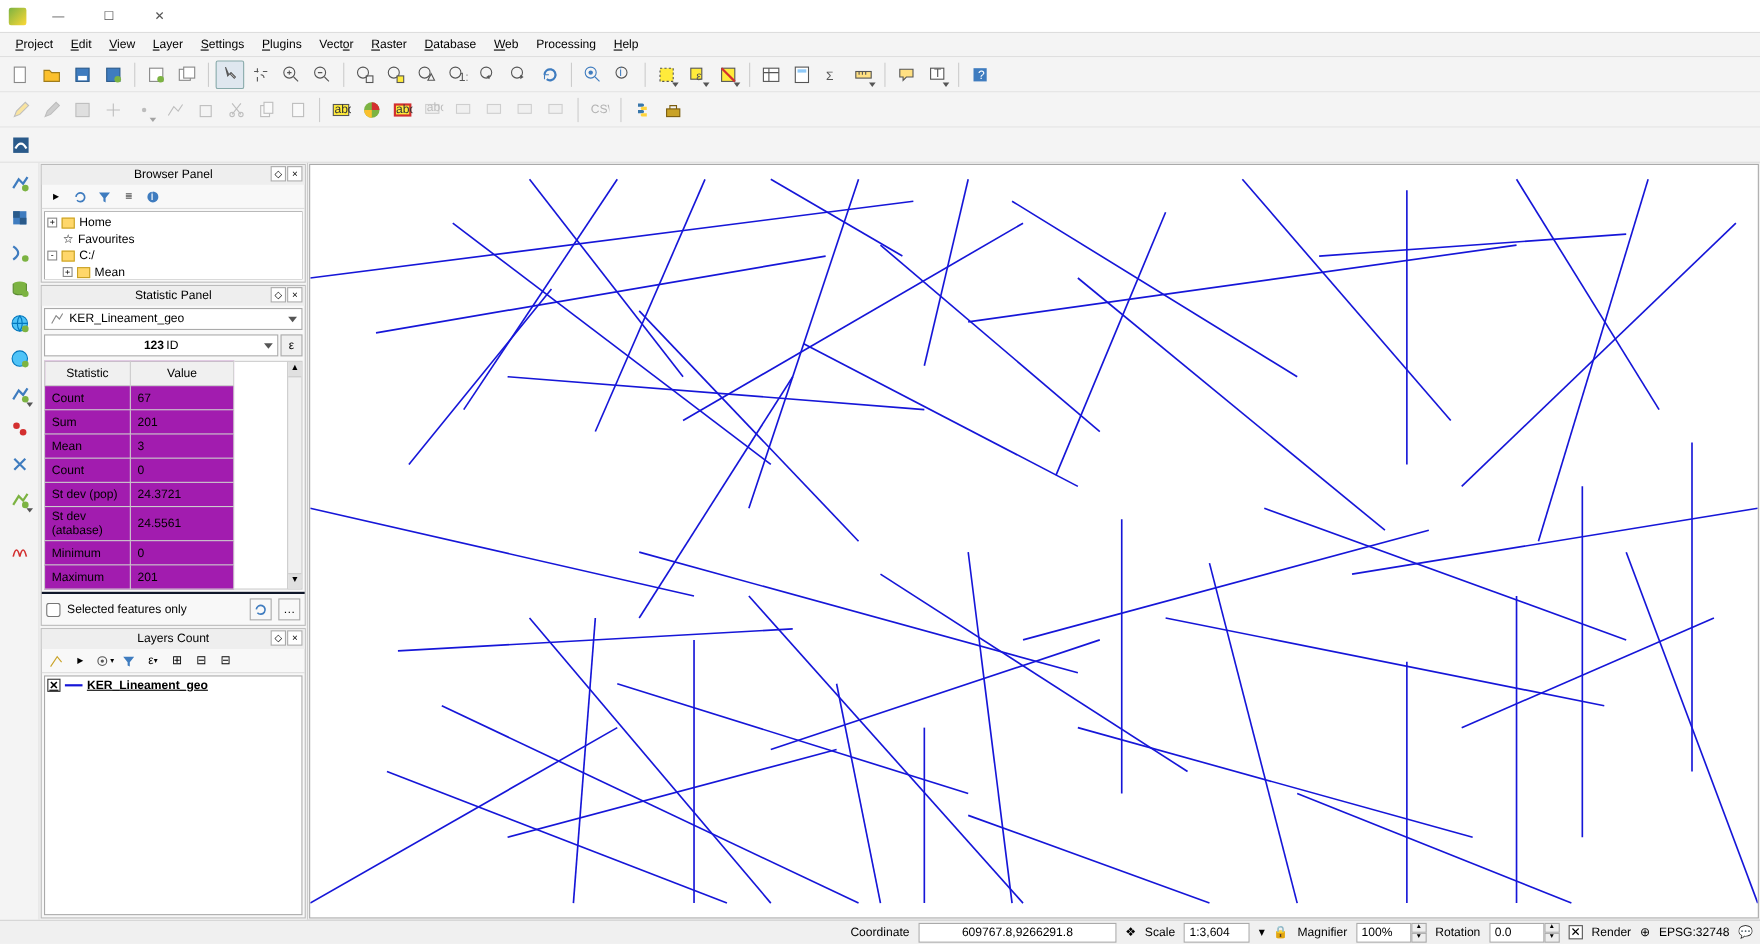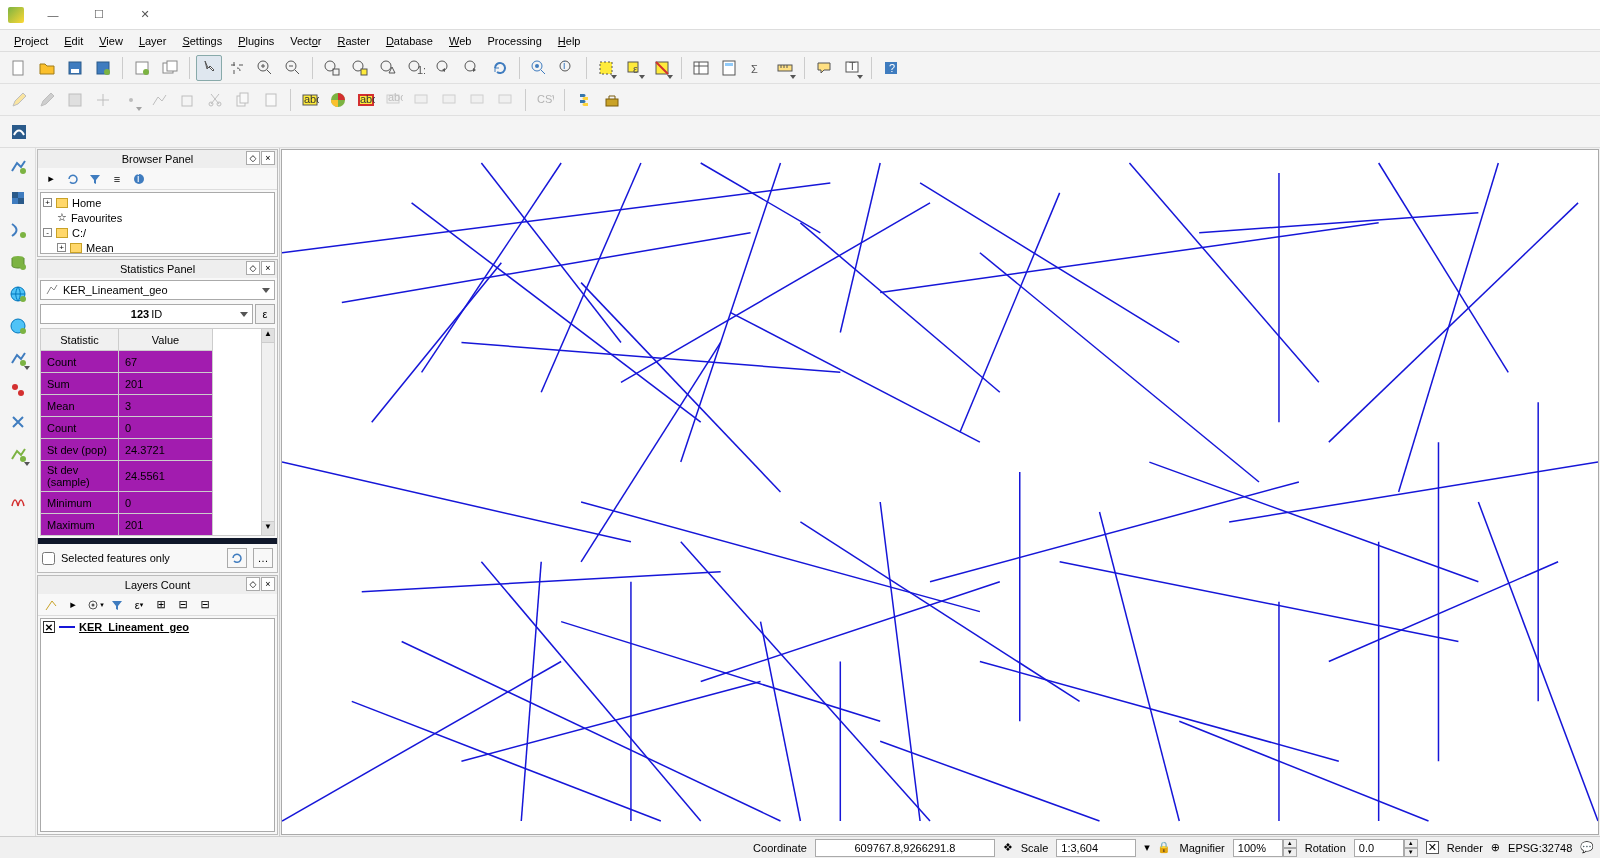--- a/index.html
+++ b/index.html
@@ -49,21 +49,21 @@
 .stats-table { border-collapse:collapse; background:#a21caf; }
 .stats-table th, .stats-table td { border:1px solid #ccc; padding:3px 6px; text-align:left; height:22px; }
 .stats-table th { background:#f0f0f0; font-weight:normal; text-align:center; }
 .stats-table th:first-child { width:78px; }
 .stats-table th:last-child { width:94px;text-align:center; }
 .stats-scroll { width:14px; background:#f0f0f0; border:1px solid #ccc; display:flex; flex-direction:column; }
 .stats-scroll .arr { height:14px; background:#e0e0e0; border-bottom:1px solid #ccc; font-size:8px; text-align:center; }
 .stats-scroll .track { flex:1; }
 .stats-scroll .arr2 { height:14px; background:#e0e0e0; border-top:1px solid #ccc; font-size:8px; text-align:center; }
 
-.sel-row { display:flex; align-items:center; padding:4px; gap:6px; border-top:6px solid #0f172a;}
+.sel-row { display:flex; align-items:center; padding:4px; gap:6px; border-top:2px solid #0f172a;}
 .sel-row input[type=checkbox]{ width:13px; height:13px; }
 .sel-row .spacer { flex:1; }
 .sel-row .rbtn { width:20px; height:20px; border:1px solid #aaa; display:flex; align-items:center; justify-content:center; }
 
 .layers-body { flex:1; background:#fff; border:1px solid #aaa; margin:2px; padding:2px; }
 .layer-row { display:flex; align-items:center; gap:4px; font-weight:bold; text-decoration:underline; }
 .layer-row .chk { width:12px; height:12px; border:1px solid #333; display:flex; align-items:center; justify-content:center; font-size:10px; }
 .layer-row .sym { width:16px; height:2px; background:#1616d8; }
 
 .canvas { flex:1; background:#fff; border:1px solid #aaa; margin:1px; position:relative; overflow:hidden; }
@@ -550,21 +550,21 @@
             <span class="exp">+</span>
             <span class="fold"></span>
             <span>Mean</span>
           </div>
 
       </div>
     </div>
 
     <div class="panel" style="flex:0 0 auto">
       <div class="panel-header">
-        <span>Statistics Panel</span>
+        <span>Statistic Panel</span>
         <div class="phbtns">
             <div class="phb">◇</div>
             <div class="phb">×</div>
           </div>
       </div>
       <div class="combo">
         <svg width="14" height="14" viewBox="0 0 14 14">
             <path d="M2 11l4-7 3 3 3-5" fill="none" stroke="#888"></path>
           </svg>
         <span style="margin-left:4px">KER_Lineament_geo</span>
@@ -601,21 +601,21 @@
               </tr>
               <tr>
                 <td>Count</td>
                 <td>0</td>
               </tr>
               <tr>
                 <td>St dev (pop)</td>
                 <td>24.3721</td>
               </tr>
               <tr>
-                <td>St dev (sample)</td>
+                <td>St dev (atabase)</td>
                 <td>24.5561</td>
               </tr>
               <tr>
                 <td>Minimum</td>
                 <td>0</td>
               </tr>
               <tr>
                 <td>Maximum</td>
                 <td>201</td>
               </tr>
@@ -748,21 +748,21 @@
 </div>
 
 <div class="statusbar">
   <span class="spacer"></span>
   <span>Coordinate</span>
   <div class="field" style="width:180px;justify-content:center">
       <span>609767.8,9266291.8</span>
     </div>
   <span>❖</span>
   <span>Scale</span>
-  <div class="field" style="width:80px">
+  <div class="field" style="width:60px">
       <span>1:3,604</span>
     </div>
   <span>▾</span>
   <span>🔒</span>
   <span>Magnifier</span>
   <div class="spin">
       <div class="field" style="width:50px">
         <span>100%</span>
       </div>
       <div class="btns">

